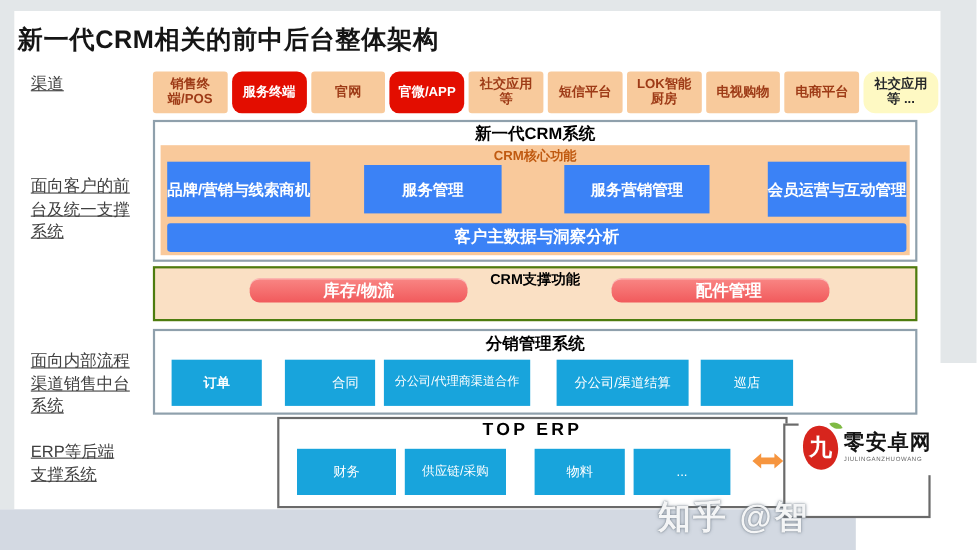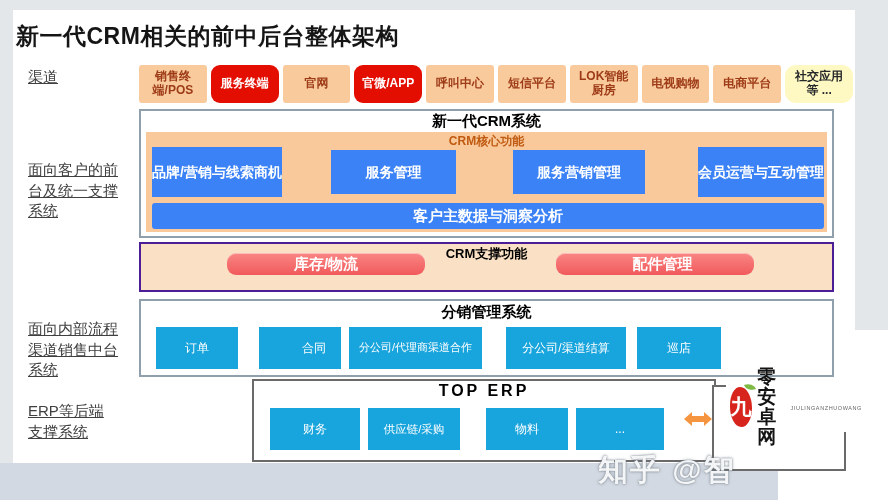--- a/index.html
+++ b/index.html
@@ -35,32 +35,32 @@
   .crm-box .panel-title { top:1px; font-size:15px; }
   .core-panel { position:absolute; left:5px; top:21px; width:681px; height:100px; background:#F9C99B;padding-left:48px; }
   .core-label { position:absolute; left:0; right:0; top:1px; text-align:center; font-size:12px; font-weight:bold; color:#C05A11; }
   .mod { position:absolute; background:#3b82f6; color:#fff; font-weight:bold; display:flex; align-items:center; justify-content:center; text-align:center; line-height:1.2; font-size:14px; }
   .mod.m0 { left:6px;   top:15px; width:130px; height:50px; }
   .mod.m1 { left:185px; top:18px; width:125px; height:44px; }
   .mod.m2 { left:367px; top:18px; width:132px; height:44px; }
   .mod.m3 { left:552px; top:15px; width:126px; height:50px; }
   .mod.wide { left:6px; top:71px; width:672px; height:26px; font-size:15px; border-radius:3px; }
 
-  .support-box { left:139px; top:242px; width:695px; height:50px; background:#FAE0C4; border:2px solid #4c1d95; }
+  .support-box { left:139px; top:242px; width:695px; height:50px; background:#FAE0C4; border:2px solid #4d7c0f; }
   .support-box .panel-title { top:1px; font-size:13px; }
   .pill { position:absolute; top:9px; width:198px; height:22px; border-radius:9px;
           background:linear-gradient(#F98684,#F15A5C); color:#fff; font-weight:bold; font-size:15px;
           display:flex; align-items:center; justify-content:center; box-shadow:inset 0 1px 0 rgba(255,255,255,.45); }
   .pill.p0 { left:86px; } .pill.p1 { left:415px;padding-left:15px; }
 
   .dist-box { left:139px; top:299px; width:695px; height:78px; }
   .dist-box .panel-title { top:2px; font-size:15px; }
   .blue { position:absolute; background:#18A4DC; color:#fff; display:flex; align-items:center; justify-content:center; text-align:center; font-size:12px; line-height:1.25; }
   .dist-box .blue { top:26px; height:42px; }
-  .blue.d0 { left:15px;  width:82px; }
+  .blue.d0 { left:15px;  width:82px;font-weight:bold; }
   .blue.d1 { left:118px; width:82px;padding-left:28px; }
   .blue.d2 { left:208px; width:133px; font-size:11px; }
   .blue.d3 { left:365px; width:120px; }
   .blue.d4 { left:496px; width:84px; }
 
   .warehouse { position:absolute; left:145px; top:384px; width:96px; height:74px; background:#D9D9D9;
                display:flex; flex-direction:column; align-items:center; justify-content:center;
                font-size:12.5px; color:#111; line-height:1.35; text-align:center; }
 
   .erp-box { left:252px; top:379px; width:464px; height:83px; border:2px solid #6A6A6A; }
@@ -73,21 +73,21 @@
 
   .sync-arrow { position:absolute; left:683px; top:404px; width:30px; height:30px; }
   .right-box { left:712px; top:385px; width:134px; height:86px; border:2px solid #6A6A6A; }
 
   .logo { position:absolute; left:726px; top:382px; width:136px; height:50px; background:#fff;
           display:flex; align-items:center; gap:5px; z-index:5; padding-left:4px; }
   .seal { position:relative; width:32px; height:40px; background:#D7251D; border-radius:46% 54% 48% 52%;
           color:#fff; font-weight:bold; font-size:21px; display:flex; align-items:center; justify-content:center; }
   .leaf { position:absolute; top:-4px; right:-3px; width:10px; height:8px; background:#7FBA44;
           border-radius:0 100% 0 100%; transform:rotate(-20deg); }
-  .logo-text { display:flex; flex-direction:row;align-items:center; }
+  .logo-text { display:flex; flex-direction:column; }
   .logo-name { font-size:19px; font-weight:bold; color:#141414; letter-spacing:1px; line-height:1.05; }
   .logo-sub { font-size:5.5px; color:#666; letter-spacing:0.6px; margin-top:2px; }
 
   .watermark { position:absolute; left:598px; top:450px; font-size:30px; font-weight:bold;
                color:rgba(255,255,255,0.92); text-shadow:0 0 3px rgba(110,122,134,0.85), 0 0 1px rgba(110,122,134,0.9);
                letter-spacing:2px; z-index:6; }
 </style>
 </head>
 <body>
 
@@ -103,21 +103,21 @@
   <div class="row-label channels">渠道</div>
   <div class="row-label front">面向客户的前台及统一支撑系统</div>
   <div class="row-label middle">面向内部流程渠道销售中台系统</div>
   <div class="row-label back">ERP等后端支撑系统</div>
 
   <div class="channel-row">
     <div class="chip peach">销售终端/POS</div>
     <div class="chip red">服务终端</div>
     <div class="chip peach">官网</div>
     <div class="chip red">官微/APP</div>
-    <div class="chip peach">呼叫中心</div>
+    <div class="chip peach">社交应用等</div>
     <div class="chip peach">短信平台</div>
     <div class="chip peach">LOK智能厨房</div>
     <div class="chip peach">电视购物</div>
     <div class="chip peach">电商平台</div>
     <div class="chip gray">社交应用等 ...</div>
   </div>
 
   <div class="panel crm-box">
     <div class="panel-title">新一代CRM系统</div>
     <div class="core-panel">

